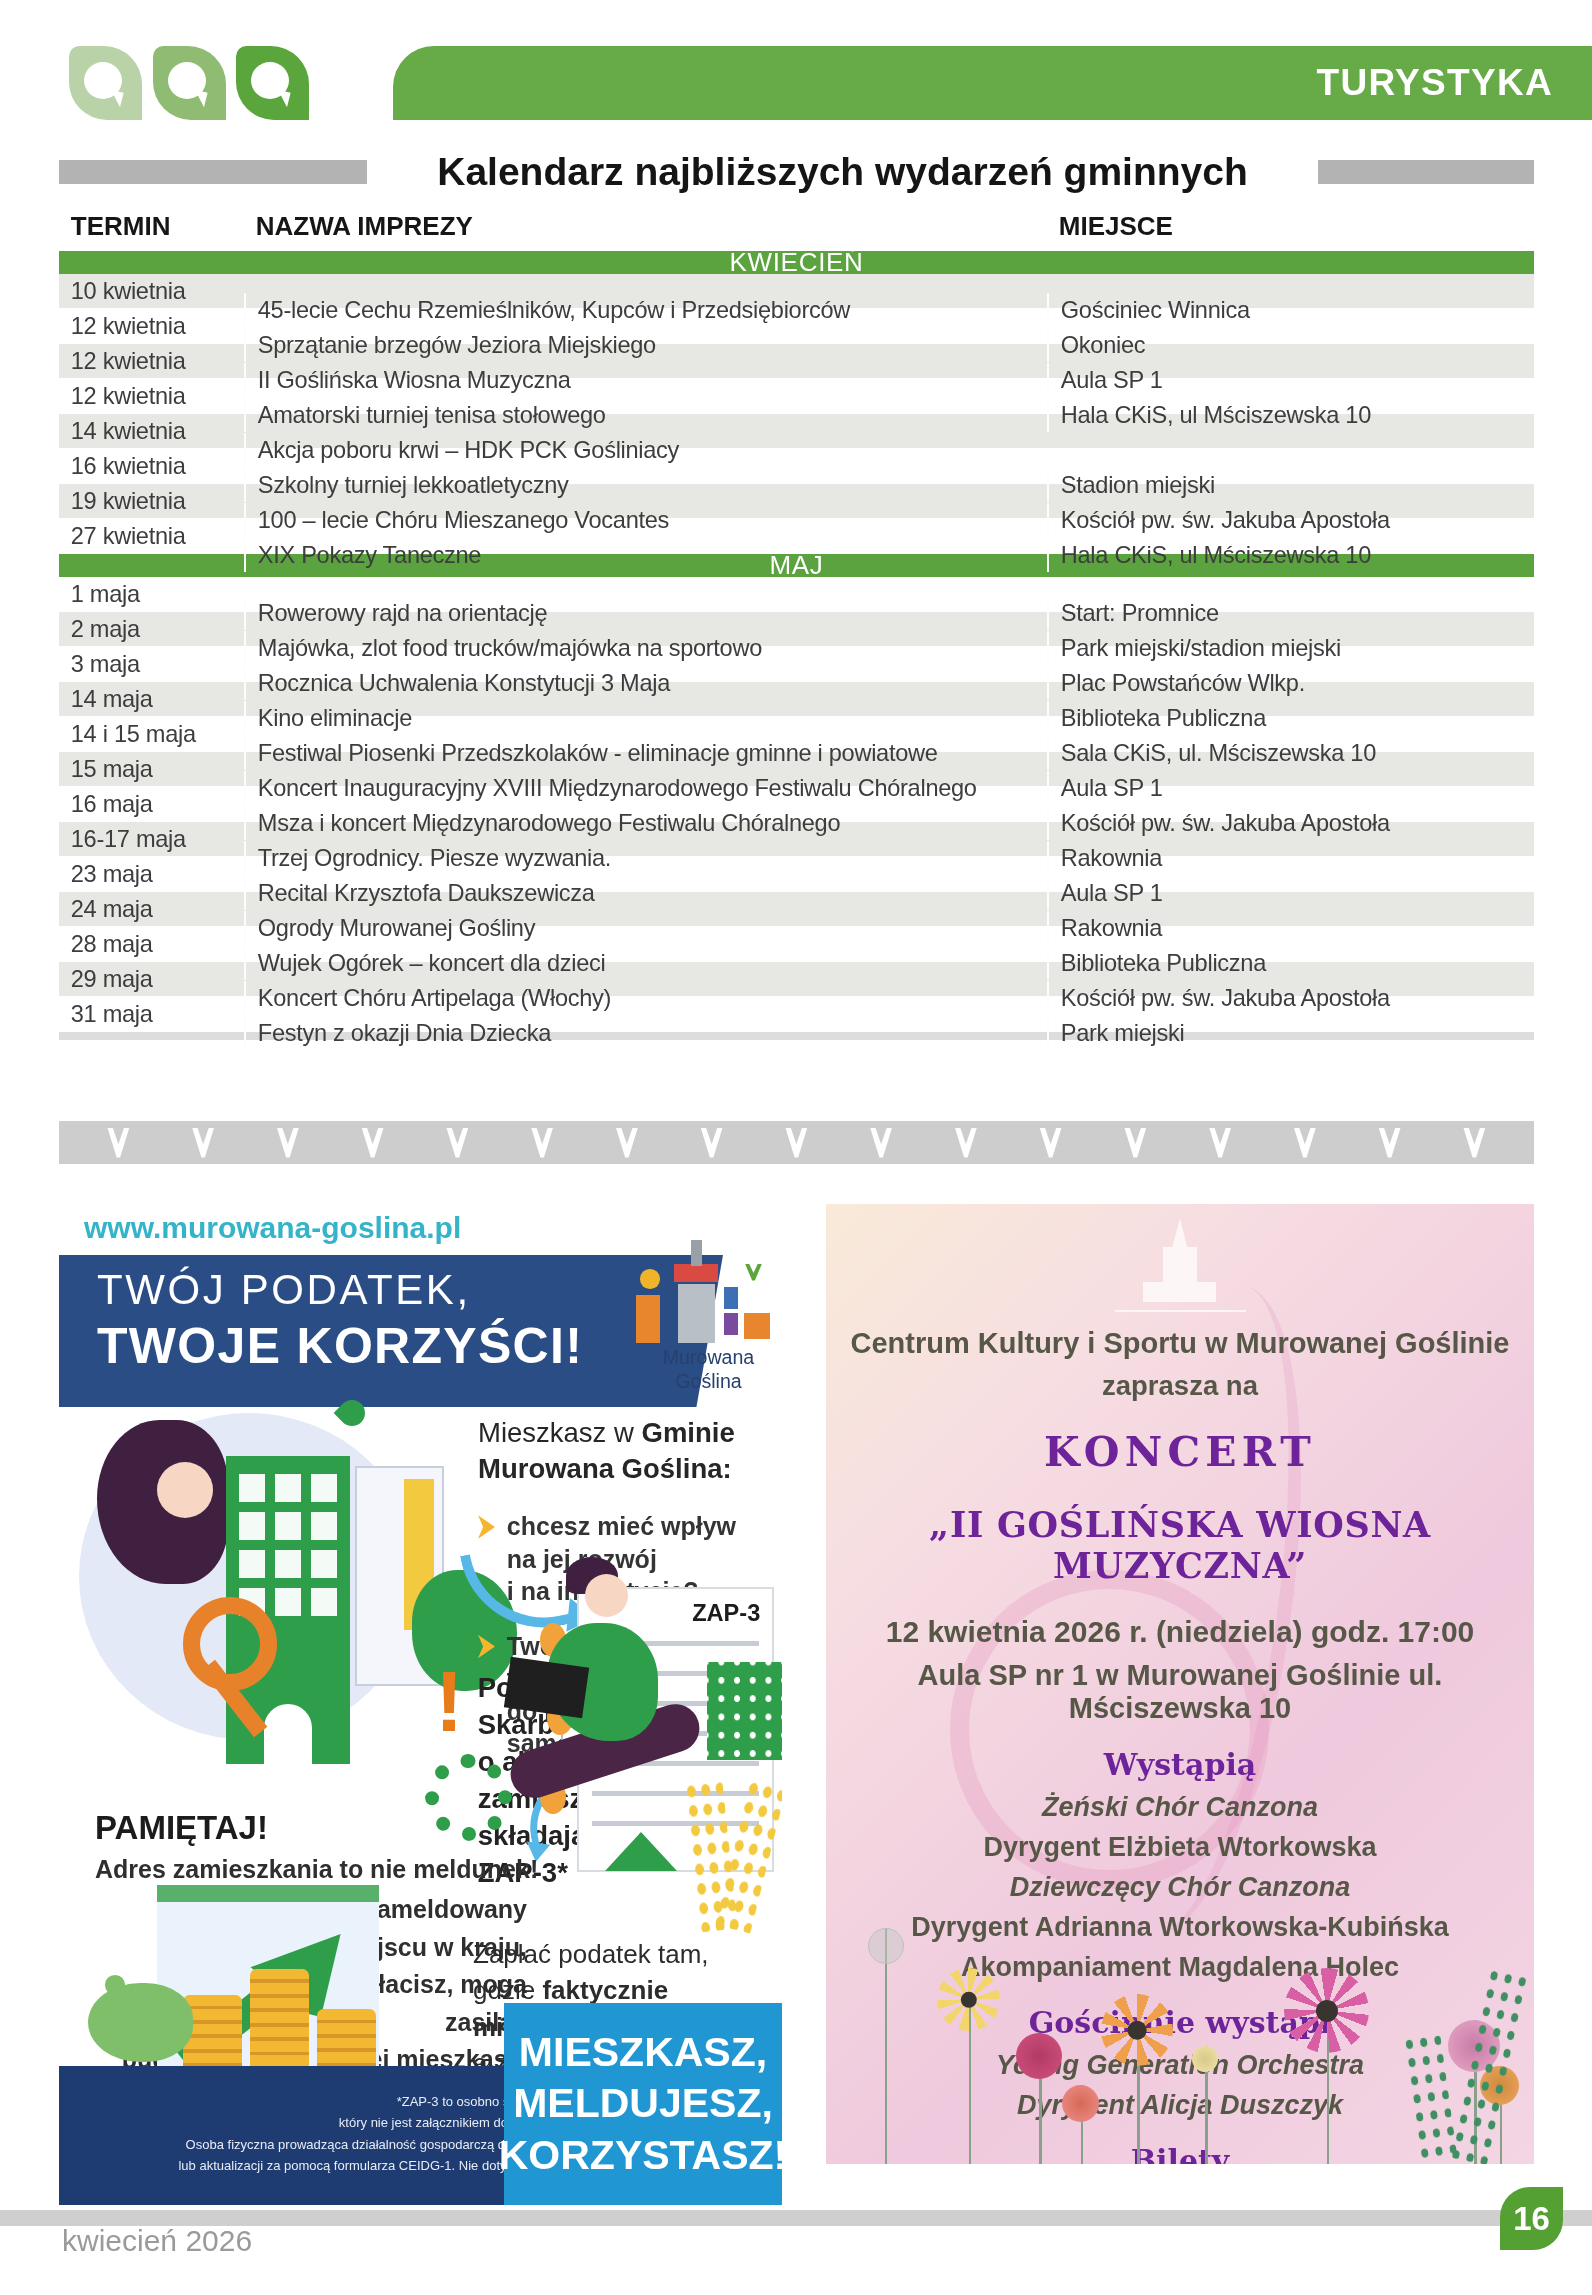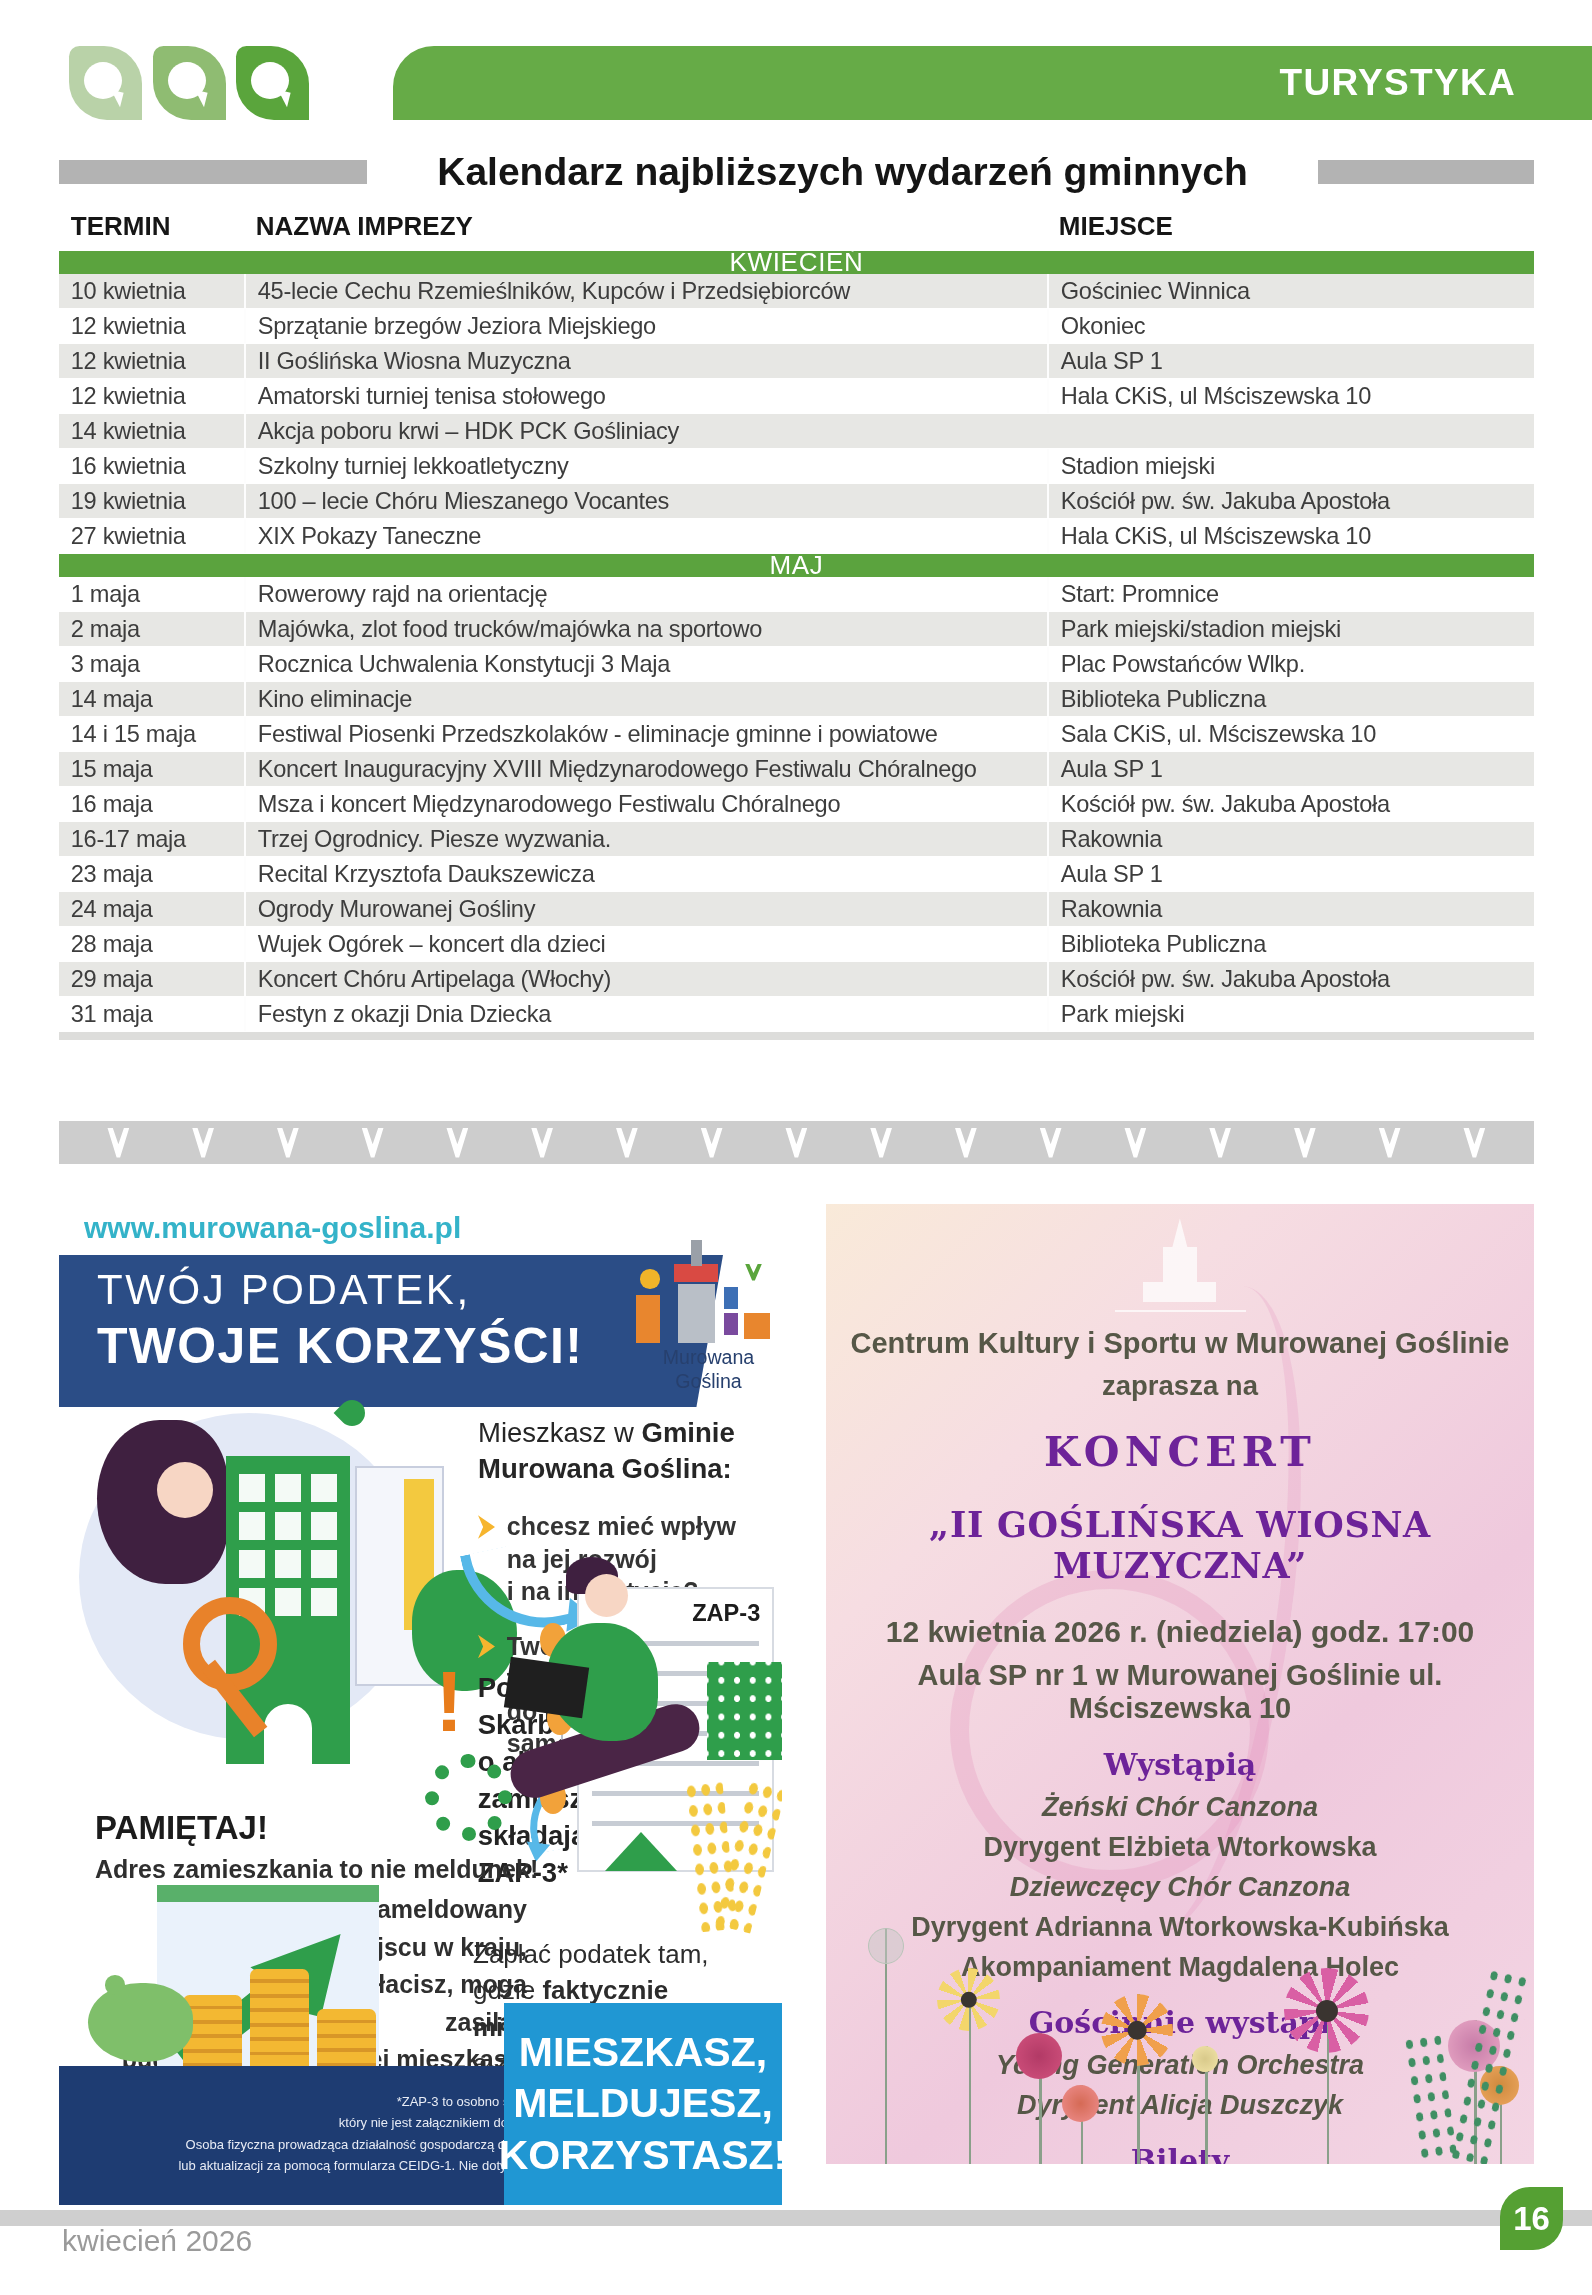--- a/index.html
+++ b/index.html
@@ -9,42 +9,42 @@
   
   .logo-row{position:absolute;top:46px;left:69px;display:flex;gap:10.5px;}
   .leaf{width:73px;height:74px;border-radius:10.5px 38px 0 38px;position:relative;}
   .leaf.l1{background:#b9d2a8;}
   .leaf.l2{background:#8fbc72;}
   .leaf.l3{background:#5aa53c;}
   .bubble{position:absolute;top:16.4px;left:15px;width:38px;height:37px;background:#fff;border-radius:50%;}
   .bubble::after{content:"";position:absolute;right:0px;bottom:-6.5px;width:0;height:0;
     border-left:13px solid transparent;border-top:15.7px solid #fff;transform:rotate(14deg);}
   .section-bar{position:absolute;top:46px;left:393px;right:0;height:74px;background:#66ab47;
-    border-radius:41px 0 0 0;display:flex;align-items:center;justify-content:flex-end;padding-right:77px;}
+    border-radius:41px 0 0 0;display:flex;align-items:center;justify-content:flex-end;padding-right:40px;}
   .section-bar span{color:#fff;font-size:37px;font-weight:bold;letter-spacing:1.3px;}
 
   
   .title-row{position:absolute;top:151px;left:59px;width:1475px;height:42px;display:flex;align-items:center;}
   .title-bar{height:24px;background:#b3b3b3;}
   .title-bar.left{width:308px;}
   .title-bar.right{width:216px;}
   .page-title{flex:1;text-align:center;font-size:39px;font-weight:bold;color:#151515;margin:0;}
 
   
   .events{position:absolute;top:211px;left:59px;width:1475px;}
   .thead{display:grid;grid-template-columns:185px 803px 487px;font-weight:bold;font-size:26px;color:#161616;
          padding-bottom:9.2px;}
   .thead span{padding-left:11.8px;}
   .month-band{height:23px;background:#5ba33e;color:#fff;font-weight:normal;font-size:26px;
               display:flex;align-items:center;justify-content:center;letter-spacing:0.7px;}
   .row{display:grid;grid-template-columns:185px 803px 487px;height:34px;font-size:23.6px;color:#3d3d3d;
        letter-spacing:-0.3px;border-bottom:1.3px solid #fff;background:#fff;}
   .row.gray{background:#e7e7e4;}
   .cell{display:flex;align-items:center;padding-left:11.8px;white-space:nowrap;overflow:hidden;height:100%;}
-  .cell+.cell{border-left:2px solid #fdfdfd;}
+  .cell+.cell{border-left:2px solid #fdfdfd;margin-top:19px;}
   .table-footer-strip{height:7.9px;background:#dddddb;}
 
   
   .chevron-band{position:absolute;top:1121px;left:59px;width:1475px;height:43px;background:#cdcdcd;
                 display:flex;align-items:center;justify-content:space-around;padding:0 17px;box-sizing:border-box;}
   .chev{width:22px;height:30px;background:#fff;
         clip-path:polygon(0 0,24% 0,50% 56%,76% 0,100% 0,58% 100%,42% 100%);}
 
   
   .posters{position:absolute;top:1204px;left:59px;width:1475px;display:flex;gap:44px;}

